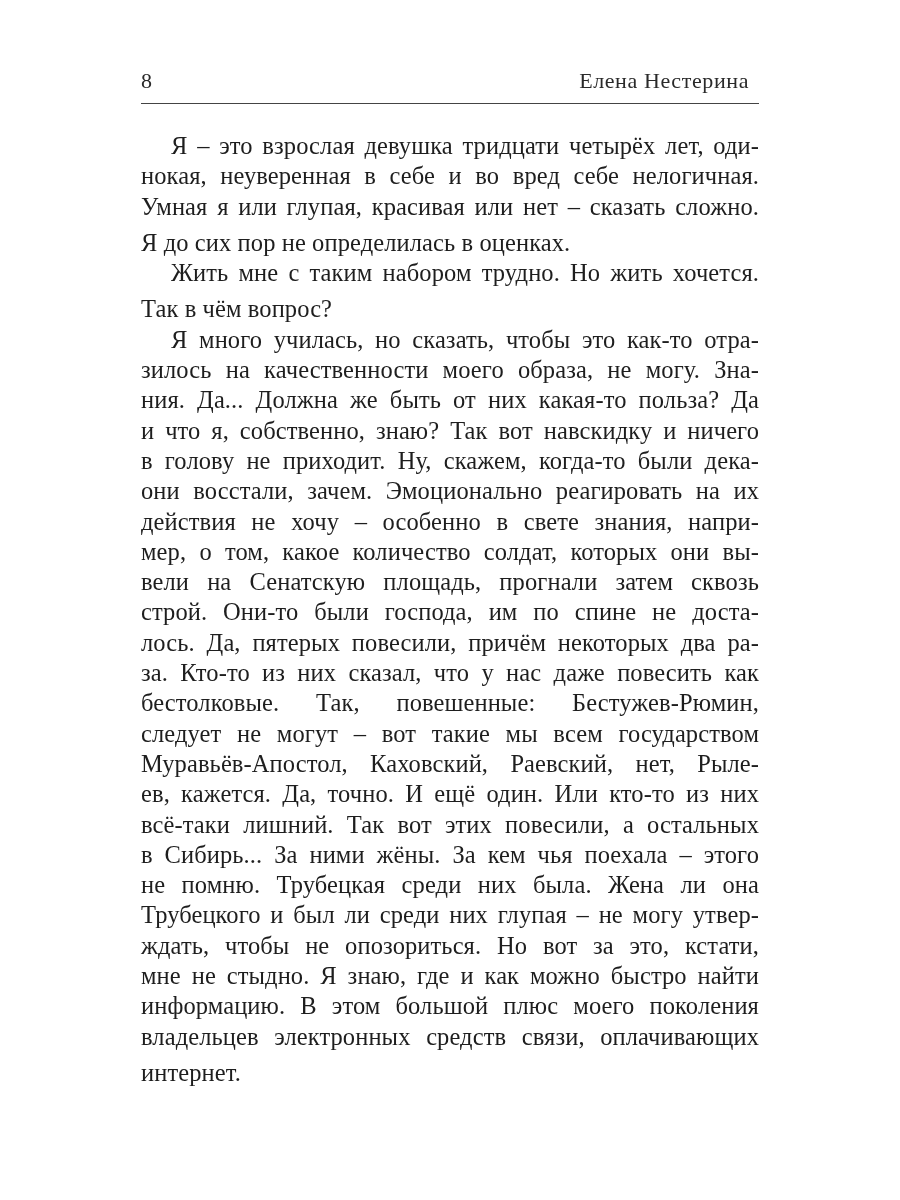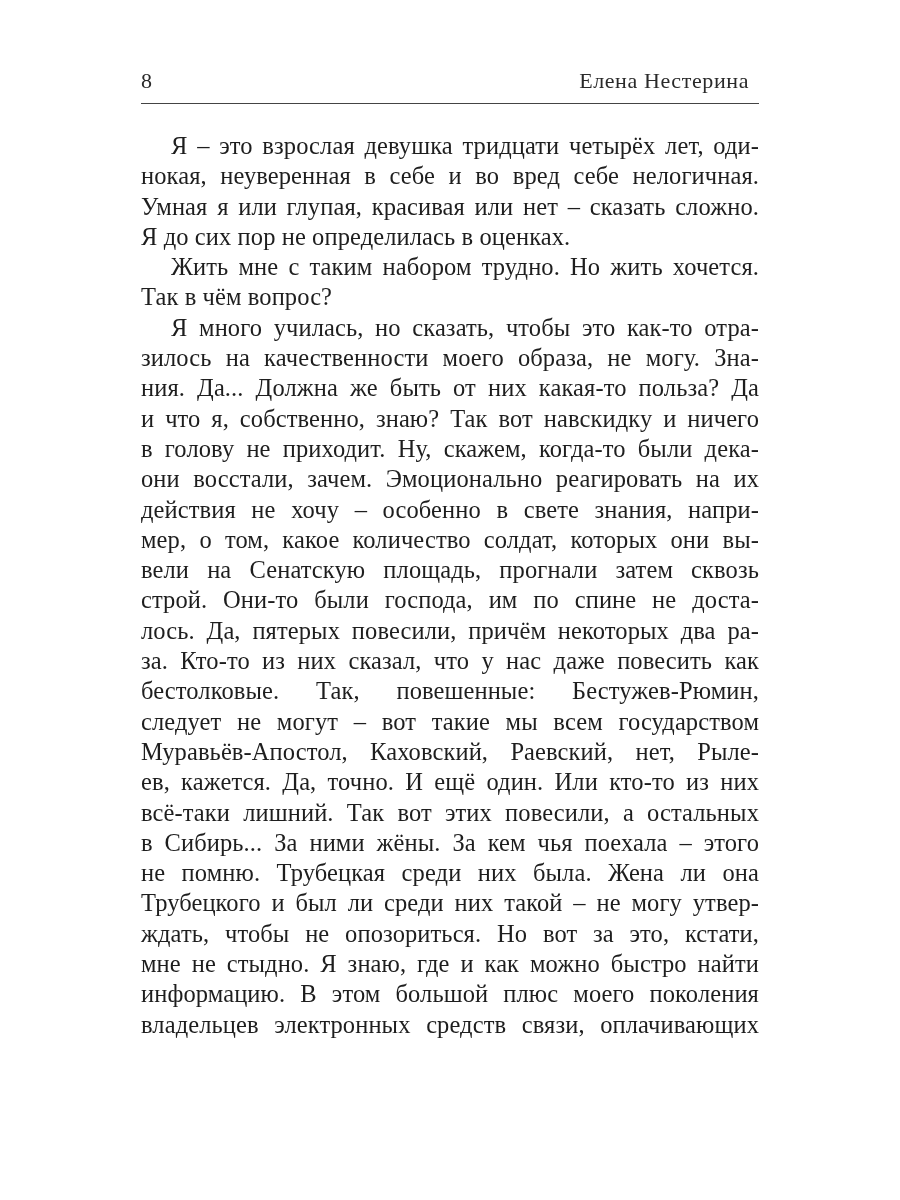--- a/index.html
+++ b/index.html
@@ -10,21 +10,21 @@
             font-size: 22px; line-height: 30px; color: #2a2a2a; }
   .header .num { position: absolute; left: 0; top: 0; }
   .header .author { position: absolute; right: 10px; top: 0; letter-spacing: 0.6px; }
   .rule { position: absolute; top: 103px; left: 0; width: 618px; height: 0;
           border-top: 1.3px solid #444; }
   .body { position: absolute; top: 131px; left: 0; width: 618px; }
   .line { display: block; height: 30.3px; line-height: 30.3px; font-size: 24.5px;
           white-space: nowrap; text-align: justify; text-align-last: justify;
           letter-spacing: 0.1px; }
   .line.indent { padding-left: 30px; }
-  .line.last { text-align-last: left; }
+  .line.last { text-align-last: left; margin-top: 6px; }
 </style>
 </head>
 <body>
 
 <div class="page">
   <div class="header">
     <span class="num">8</span>
     <span class="author">Елена Нестерина</span>
   </div>
   <div class="rule"></div>
@@ -47,19 +47,20 @@
       <span class="line">строй. Они-то были господа, им по спине не доста-</span>
       <span class="line">лось. Да, пятерых повесили, причём некоторых два ра-</span>
       <span class="line">за. Кто-то из них сказал, что у нас даже повесить как</span>
       <span class="line">бестолковые. Так, повешенные: Бестужев-Рюмин,</span>
       <span class="line">следует не могут – вот такие мы всем государством</span>
       <span class="line">Муравьёв-Апостол, Каховский, Раевский, нет, Рыле-</span>
       <span class="line">ев, кажется. Да, точно. И ещё один. Или кто-то из них</span>
       <span class="line">всё-таки лишний. Так вот этих повесили, а остальных</span>
       <span class="line">в Сибирь... За ними жёны. За кем чья поехала – этого</span>
       <span class="line">не помню. Трубецкая среди них была. Жена ли она</span>
-      <span class="line">Трубецкого и был ли среди них такой – не могу утвер-</span>
+      <span class="line">Трубецкого и был ли среди них глупая – не могу утвер-</span>
       <span class="line">ждать, чтобы не опозориться. Но вот за это, кстати,</span>
       <span class="line">мне не стыдно. Я знаю, где и как можно быстро найти</span>
       <span class="line">информацию. В этом большой плюс моего поколения</span>
       <span class="line">владельцев электронных средств связи, оплачивающих</span>
+      <span class="line last">интернет.</span>
     </div>
 </div>
 
 </body></html>

